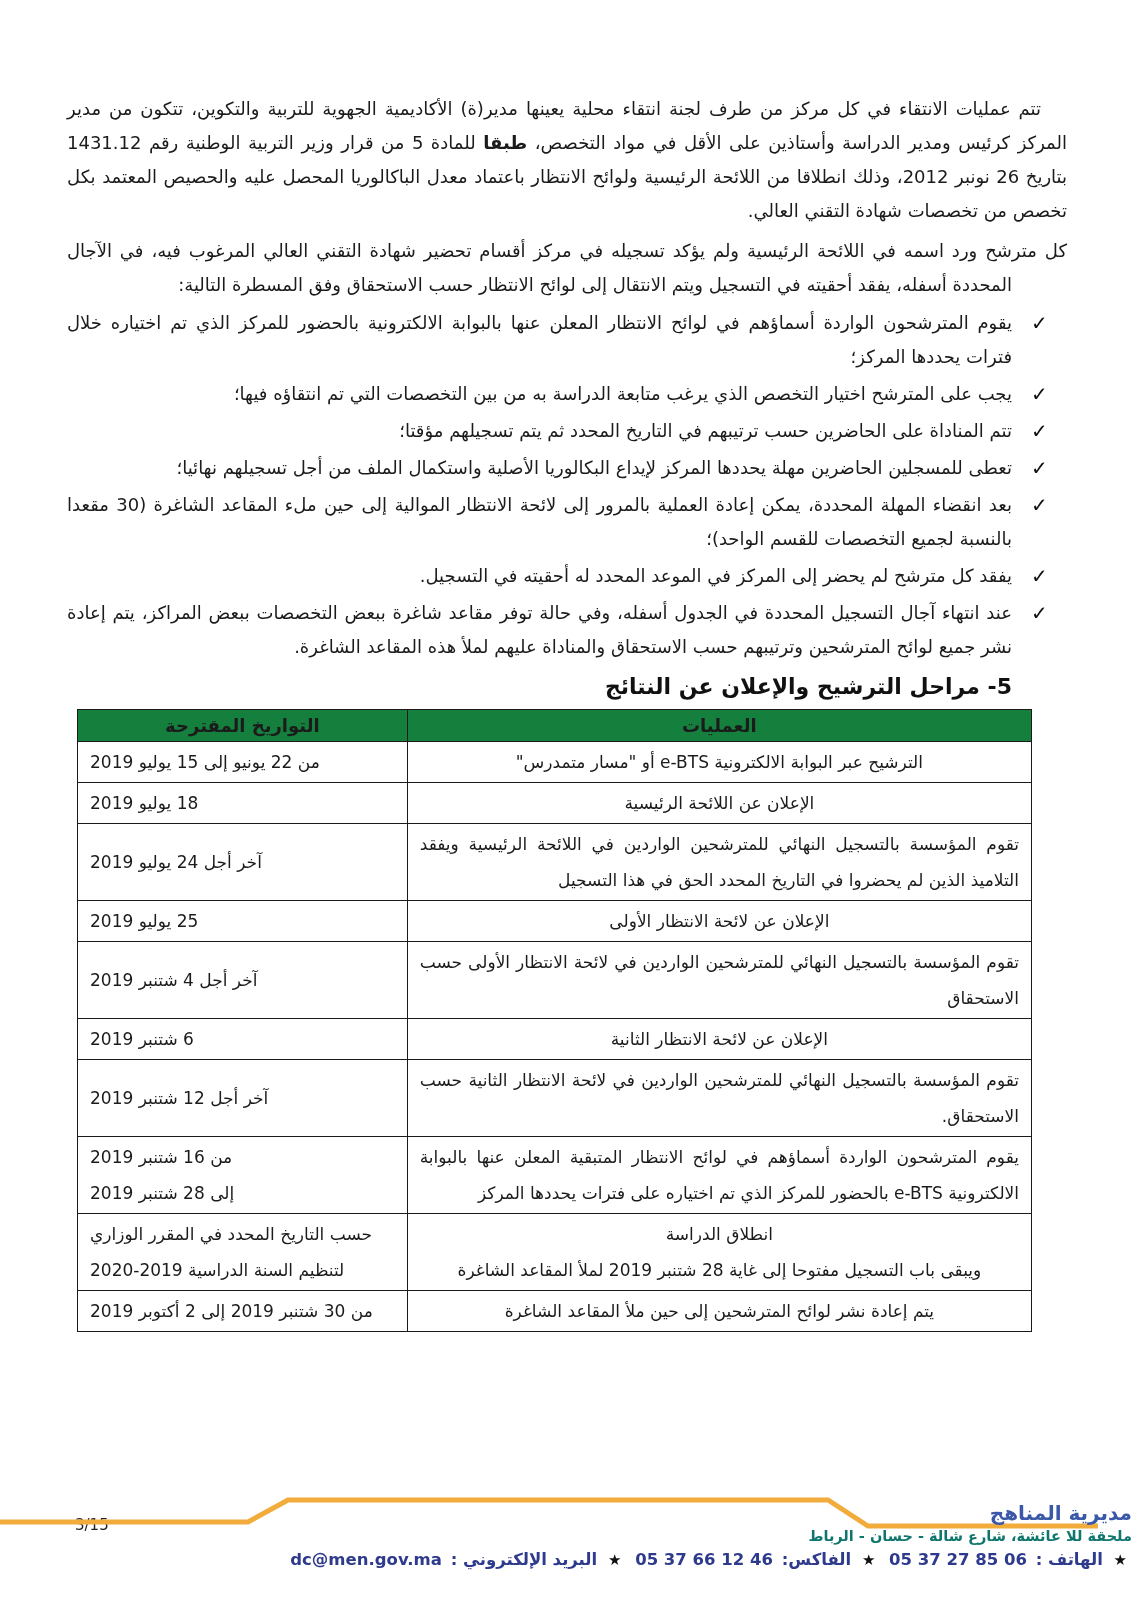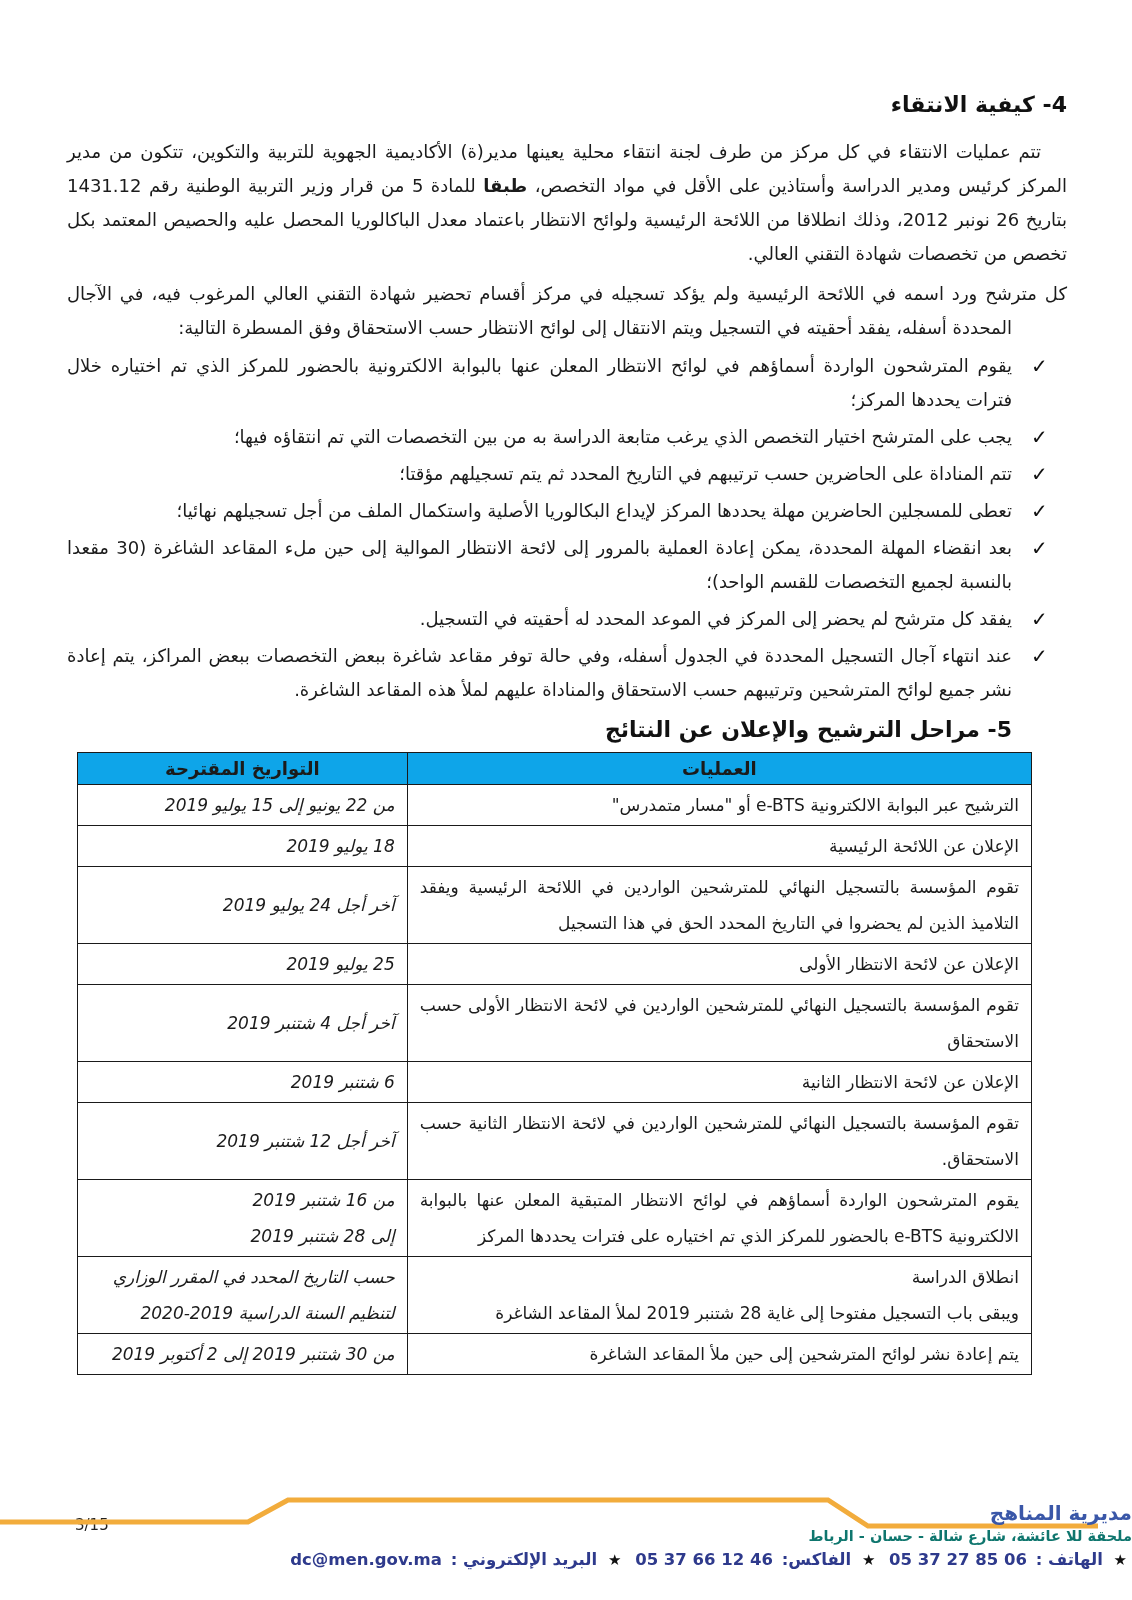--- a/index.html
+++ b/index.html
@@ -73,37 +73,37 @@
     line-height: 34px;
     text-align: justify;
   }
   table.sched {
     border-collapse: collapse;
     width: 955px;
     margin-right: 35px;
     margin-top: 4px;
   }
   table.sched th {
-    background: #0ea5e9;
+    background: #15803d;
     border: 1.6px solid #1a1a1a;
     font-size: 18px;
     font-weight: bold;
     text-align: center;
     padding: 5px 8px;
   }
   table.sched td {
     border: 1.4px solid #1a1a1a;
     font-size: 17px;
     line-height: 36px;
     padding: 2px 12px;
     vertical-align: middle;
   }
-  td.op   { text-align: right; }
+  td.op   { text-align: center; }
   td.opj  { text-align: justify; }
-  td.date { text-align: right; font-style: italic; }
+  td.date { text-align: left; }
   .page-num {
     position: absolute;
     left: 75px;
     top: 1516px;
     font-size: 15px;
     color: #222;
     direction: ltr;
   }
   .footer {
     position: absolute;
@@ -142,21 +142,20 @@
     unicode-bidi: embed;
     padding: 0 3px;
   }
 </style>
 </head>
 <body>
 
 <div class="page">
   <div class="content">
 
-    <h2 class="h4">4- كيفية الانتقاء</h2>
 
     <p class="para indent-first"><span>تتم عمليات الانتقاء في كل مركز من طرف لجنة انتقاء محلية يعينها مدير(ة) الأكاديمية الجهوية للتربية والتكوين، تتكون من مدير المركز كرئيس ومدير الدراسة وأستاذين على الأقل في مواد التخصص، </span><b>طبقا</b><span> للمادة 5 من قرار وزير التربية الوطنية رقم 1431.12 بتاريخ 26 نونبر 2012، وذلك انطلاقا من اللائحة الرئيسية ولوائح الانتظار باعتماد معدل الباكالوريا المحصل عليه والحصيص المعتمد بكل تخصص من تخصصات شهادة التقني العالي.</span></p>
 
     <p class="para hang">كل مترشح ورد اسمه في اللائحة الرئيسية ولم يؤكد تسجيله في مركز أقسام تحضير شهادة التقني العالي المرغوب فيه، في الآجال المحددة أسفله، يفقد أحقيته في التسجيل ويتم الانتقال إلى لوائح الانتظار حسب الاستحقاق وفق المسطرة التالية:</p>
 
     <ul class="bullets">
       <li>
         <span class="check">✓</span>
         <span class="btxt">يقوم المترشحون الواردة أسماؤهم في لوائح الانتظار المعلن عنها بالبوابة الالكترونية بالحضور للمركز الذي تم اختياره خلال فترات يحددها المركز؛</span>
       </li>

